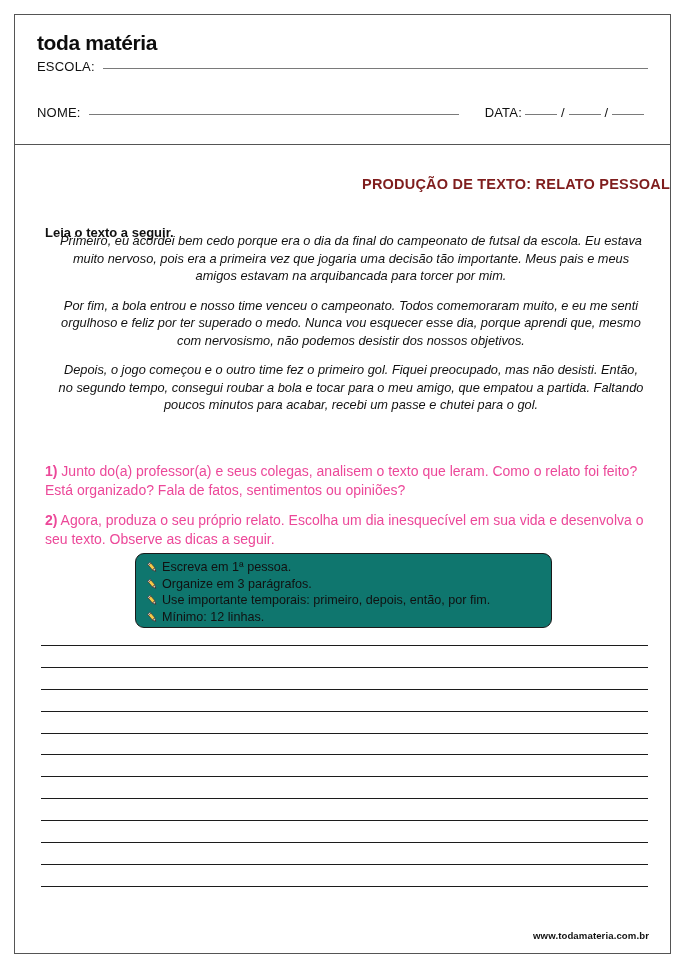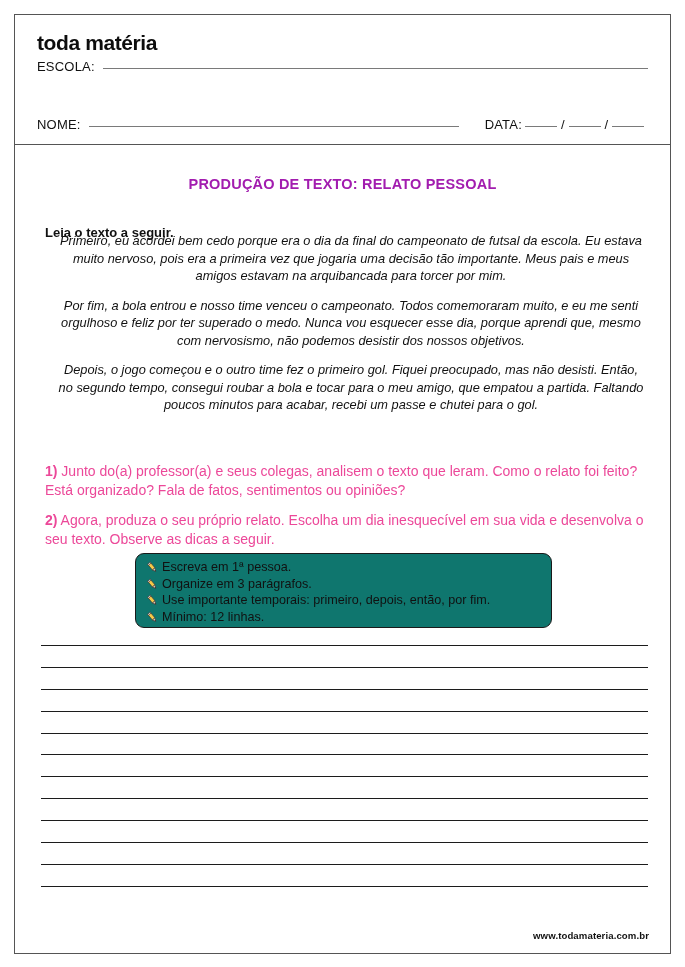--- a/index.html
+++ b/index.html
@@ -48,21 +48,21 @@
     white-space: nowrap;
   }
   .field-row {
     position: absolute;
     left: 22px;
     display: flex;
     align-items: baseline;
     white-space: nowrap;
   }
   .field-row.escola { top: 44px; width: 620px; }
-  .field-row.nome   { top: 90px; width: 620px; margin-top: 12px; }
+  .field-row.nome   { top: 90px; width: 620px; }
   .field-label {
     font-size: 13px;
     color: #111111;
     letter-spacing: 0.2px;
   }
   .rule {
     border-bottom: 1px solid #7a7a7a;
     height: 0;
     margin-left: 8px;
     position: relative;
@@ -98,25 +98,25 @@
     height: 1px;
     background: #555555;
   }
 
   
   .title {
     position: absolute;
     left: 15px;
     top: 176px;
     width: 655px;
-    text-align: center;
+    text-align: right;
     font-size: 14.5px;
     font-weight: bold;
     letter-spacing: 0.2px;
-    color: #a21caf;
+    color: #7f1d1d;
   }
   .instruction {
     position: absolute;
     left: 45px;
     top: 225px;
     font-size: 13px;
     font-weight: bold;
     color: #111111;
   }
   .story {

